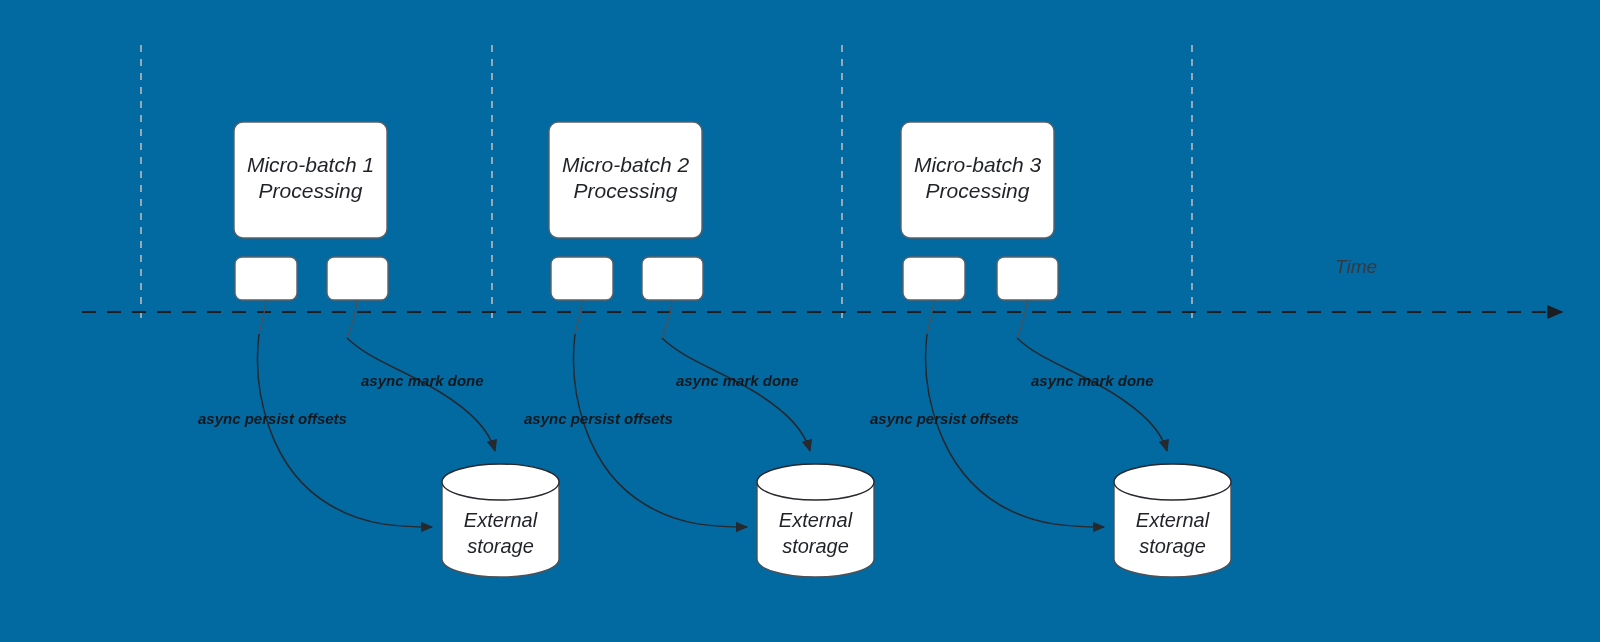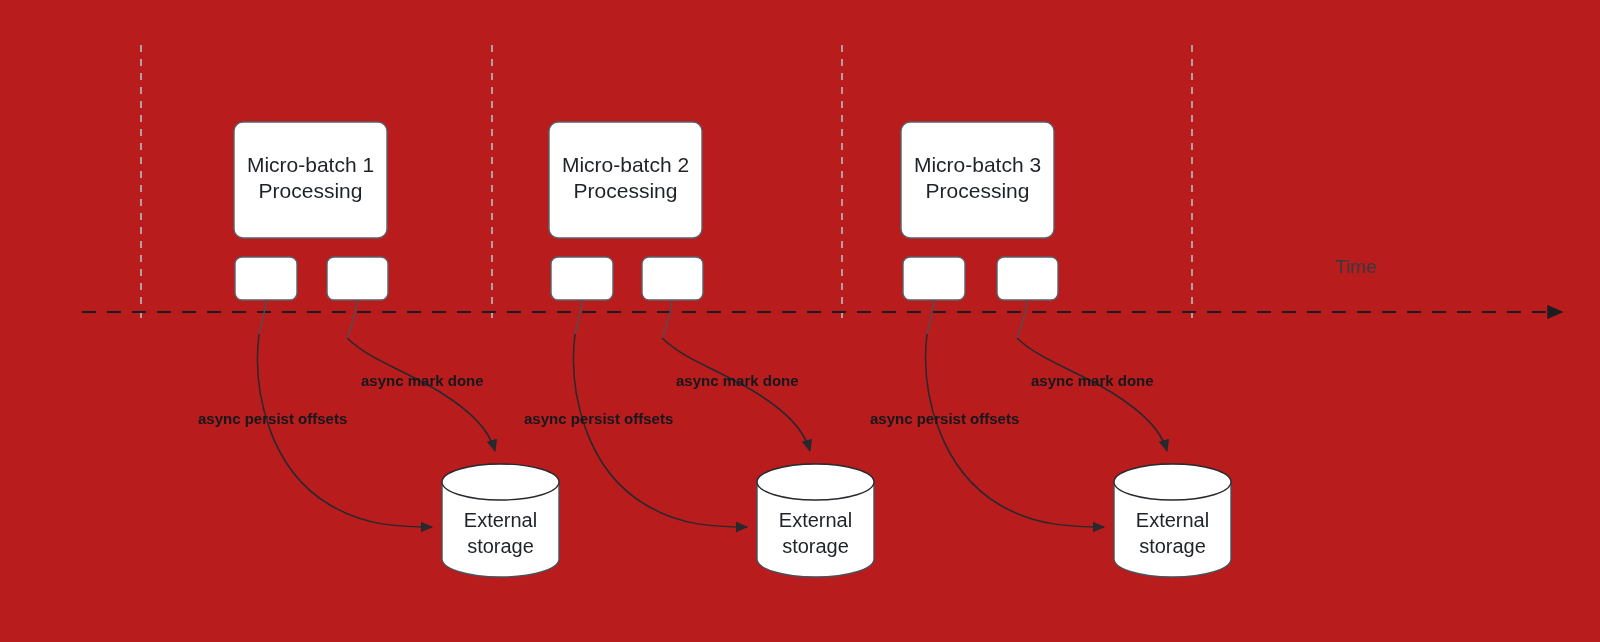--- a/index.html
+++ b/index.html
@@ -10,21 +10,22 @@
   body {
     width: 1600px;
     height: 642px;
     overflow: hidden;
     font-family: "Liberation Sans", sans-serif;
   }
   #diagram-root {
     position: relative;
     width: 1600px;
     height: 642px;
-    background: #b91c1c;
+    background: #0369a1;
+    font-style: italic;
   }
   svg.canvas {
     position: absolute;
     top: 0;
     left: 0;
     width: 1600px;
     height: 642px;
   }
   .node-fill {
     fill: #ffffff;

